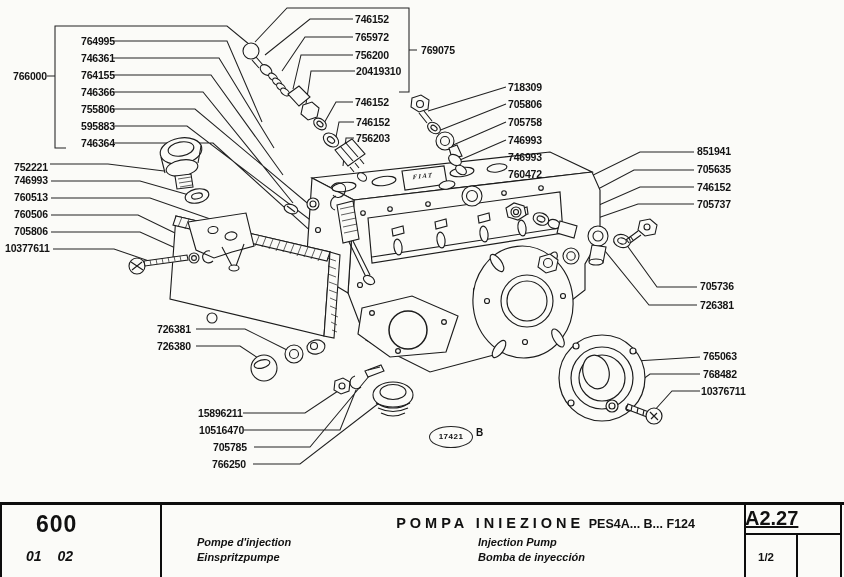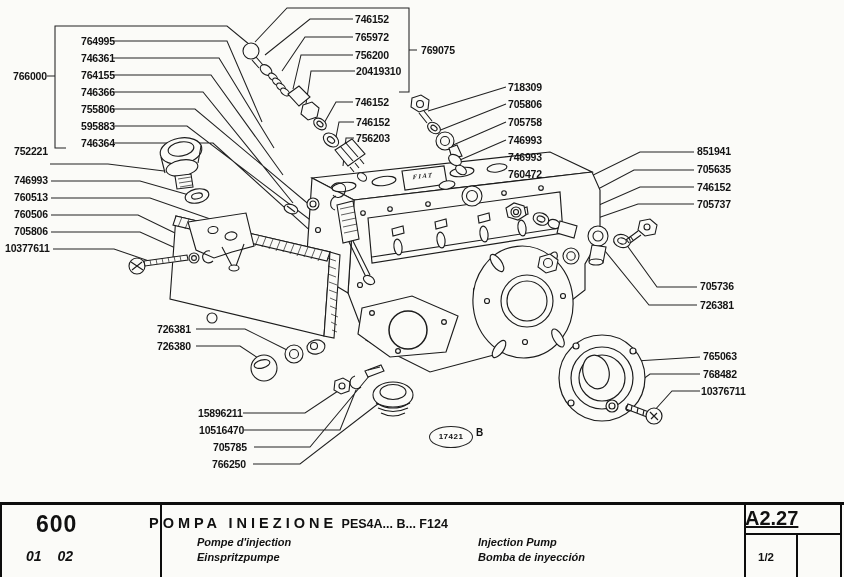--- a/index.html
+++ b/index.html
@@ -15,21 +15,21 @@
   .fiat-plate{position:absolute;left:402px;top:168px;width:42px;height:17px;
               transform:rotate(-7deg) skewX(-6deg);display:flex;align-items:center;justify-content:center;
               font:italic bold 6.5px/1 "Liberation Serif",serif;letter-spacing:1.5px;}
   
   #footer{position:absolute;left:0;top:502px;width:844px;height:75px;border-top:3px solid #0d0d0d;}
   .vline{position:absolute;background:#0d0d0d;width:2px;}
   .hline{position:absolute;background:#0d0d0d;height:2px;}
   .f-model{position:absolute;left:36px;top:8px;font:bold 23px/1 "Liberation Sans",sans-serif;letter-spacing:1px;}
   .f-codes{position:absolute;left:26px;top:44px;font:bold 14px/1 "Liberation Sans",sans-serif;}
   .f-codes span{margin-right:16px;font-style:italic;}
-  .f-title{position:absolute;left:149px;top:9px;width:533px;text-align:left;white-space:nowrap;}
+  .f-title{position:absolute;left:162px;top:9px;width:533px;text-align:right;white-space:nowrap;}
   .f-title .main{font:bold 14.5px/1 "Liberation Sans",sans-serif;letter-spacing:4px;}
   .f-title .sub{font:bold 12.5px/1 "Liberation Sans",sans-serif;letter-spacing:0;}
   .f-lang{position:absolute;font:italic bold 11px/1.35 "Liberation Sans",sans-serif;white-space:pre-line;}
   .f-doc{position:absolute;left:745px;top:3px;width:92px;text-align:left;
          font:bold 20px/1 "Liberation Sans",sans-serif;text-decoration:underline;}
   .f-page{position:absolute;left:758px;top:47px;font:bold 11.5px/1 "Liberation Sans",sans-serif;}
 </style>
 </head>
 <body>
 
@@ -276,21 +276,21 @@
   <div class="lbl" style="left:697px;top:182px">746152</div>
   <div class="lbl" style="left:697px;top:199px">705737</div>
 
   <div class="lbl" style="left:700px;top:281px">705736</div>
   <div class="lbl" style="left:700px;top:300px">726381</div>
 
   <div class="lbl" style="left:703px;top:351px">765063</div>
   <div class="lbl" style="left:703px;top:369px">768482</div>
   <div class="lbl" style="left:701px;top:386px">10376711</div>
 
-  <div class="lbl" style="left:14px;top:146px">752221</div>
+  <div class="lbl" style="left:14px;top:162px">752221</div>
   <div class="lbl" style="left:14px;top:175px">746993</div>
   <div class="lbl" style="left:14px;top:192px">760513</div>
   <div class="lbl" style="left:14px;top:209px">760506</div>
   <div class="lbl" style="left:14px;top:226px">705806</div>
   <div class="lbl" style="left:5px;top:243px">10377611</div>
 
   <div class="lbl" style="left:157px;top:324px">726381</div>
   <div class="lbl" style="left:157px;top:341px">726380</div>
 
   <div class="lbl" style="left:198px;top:408px">15896211</div>

